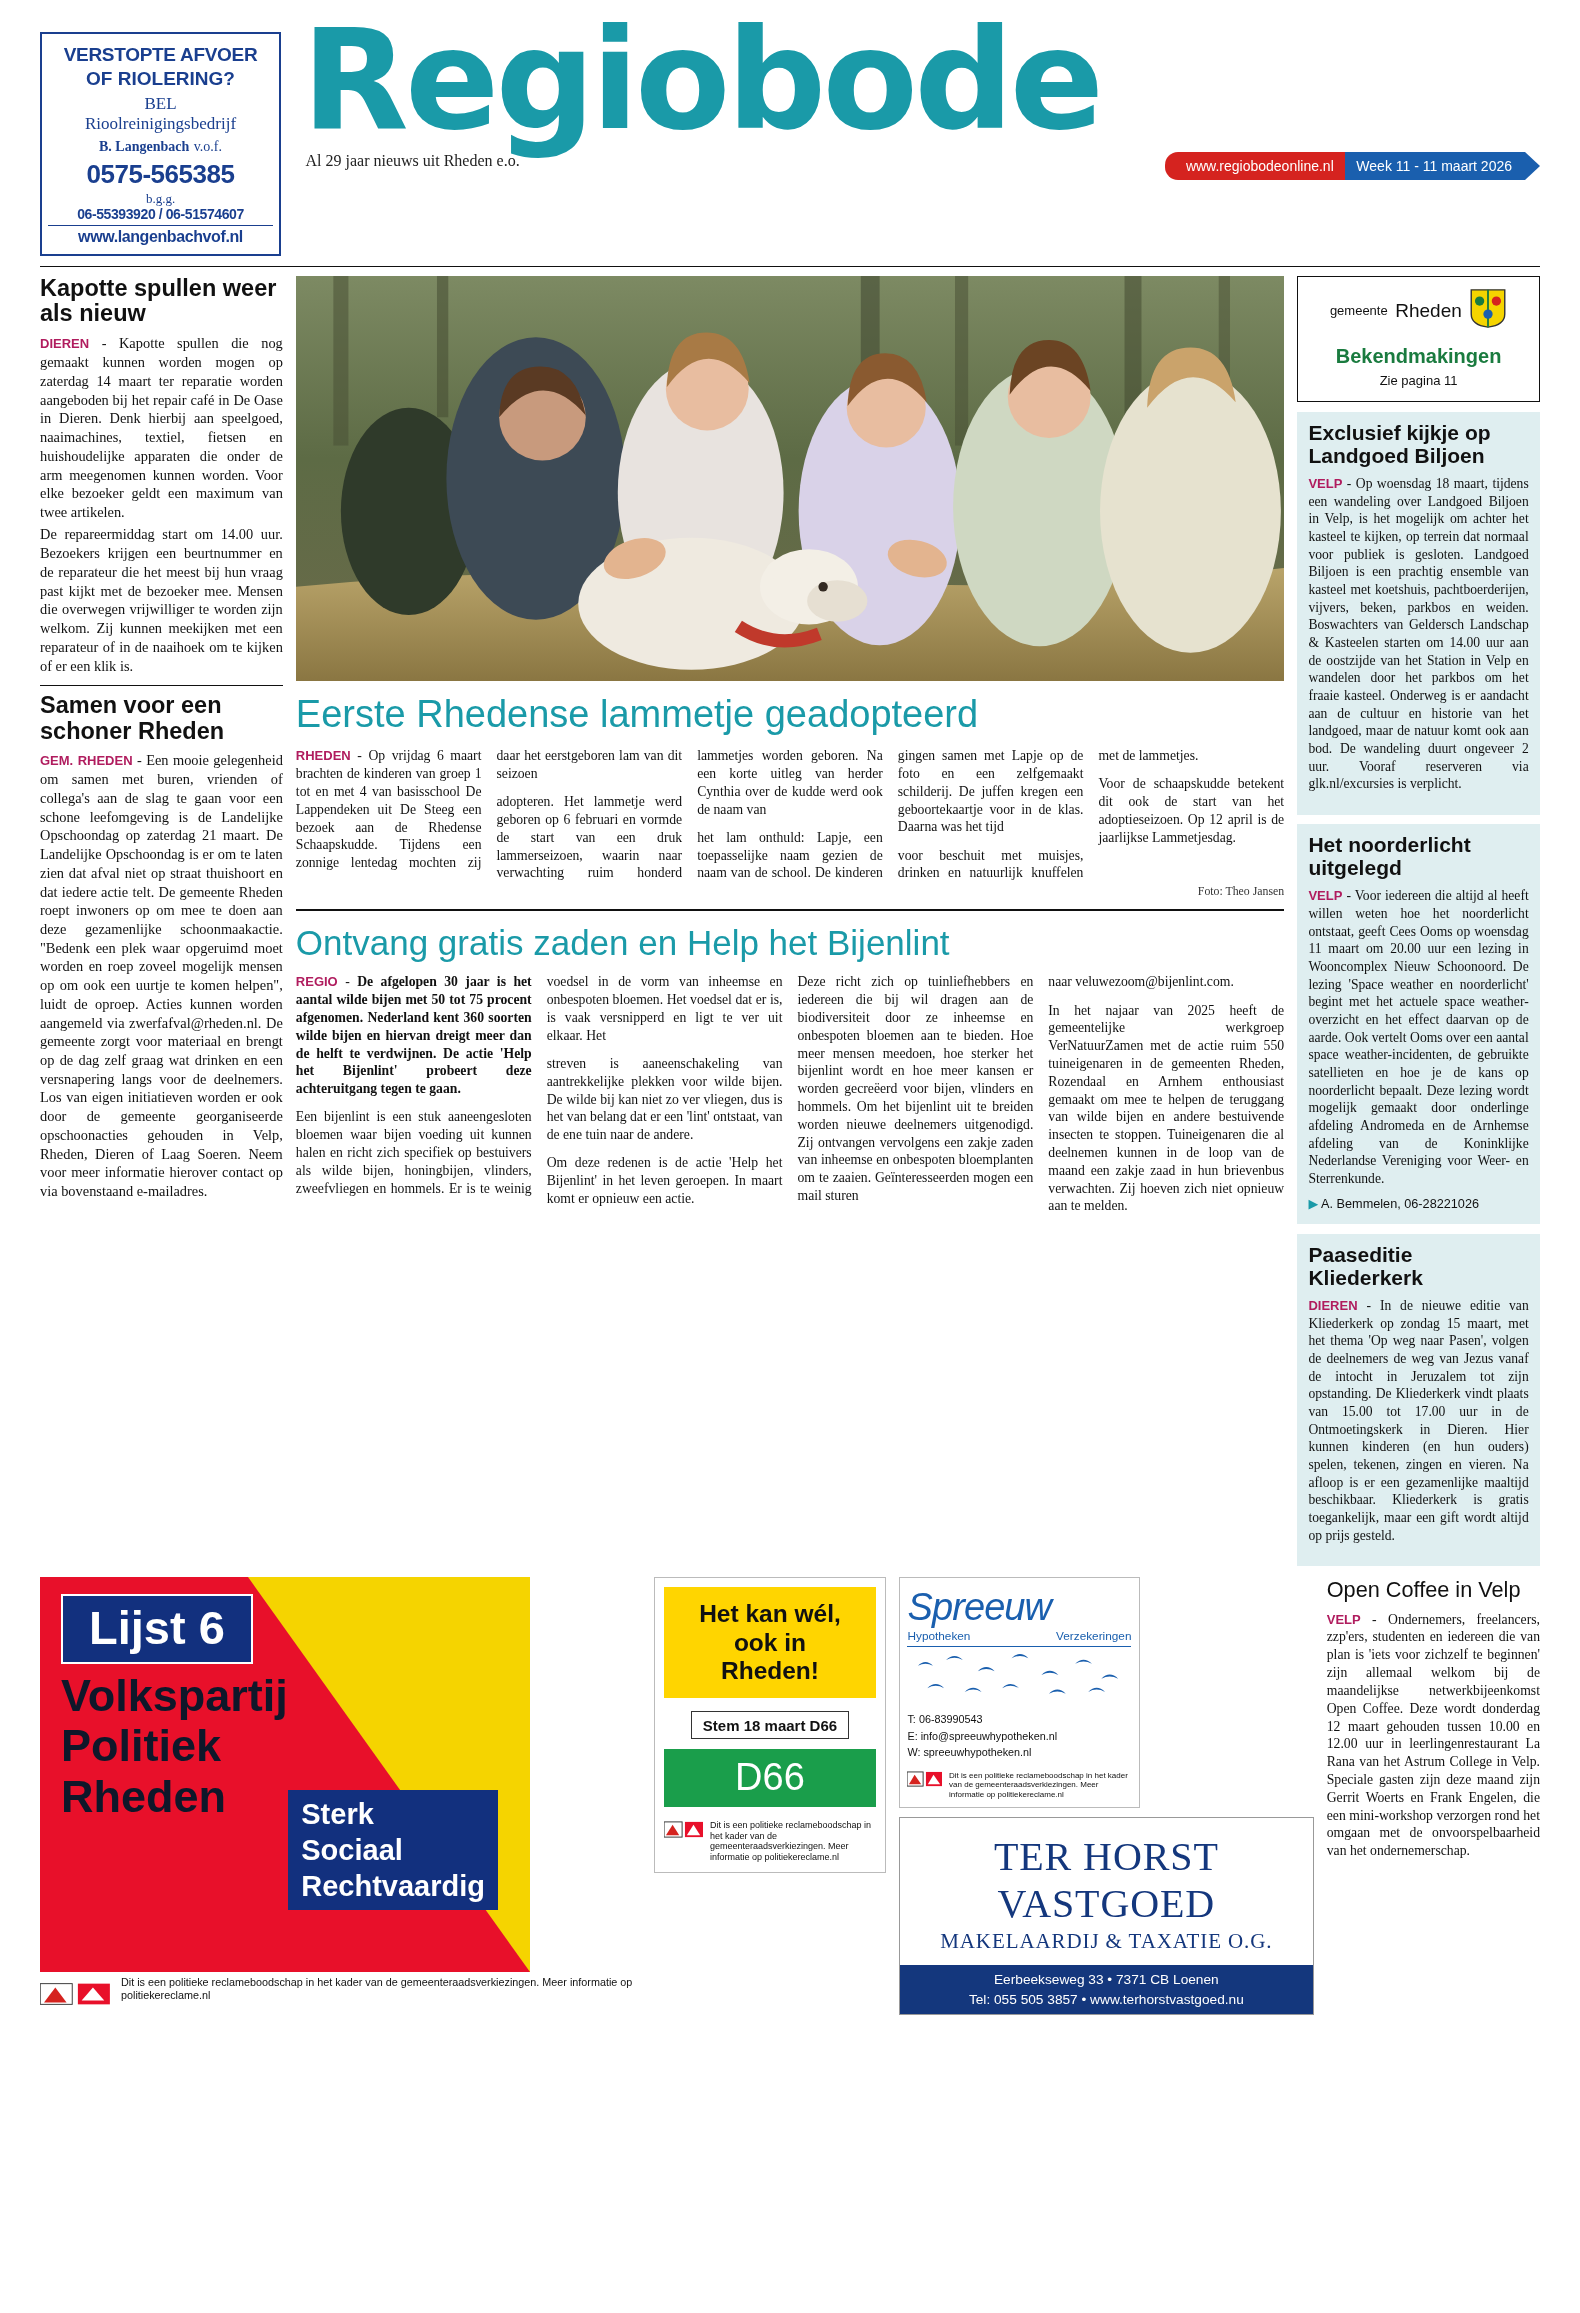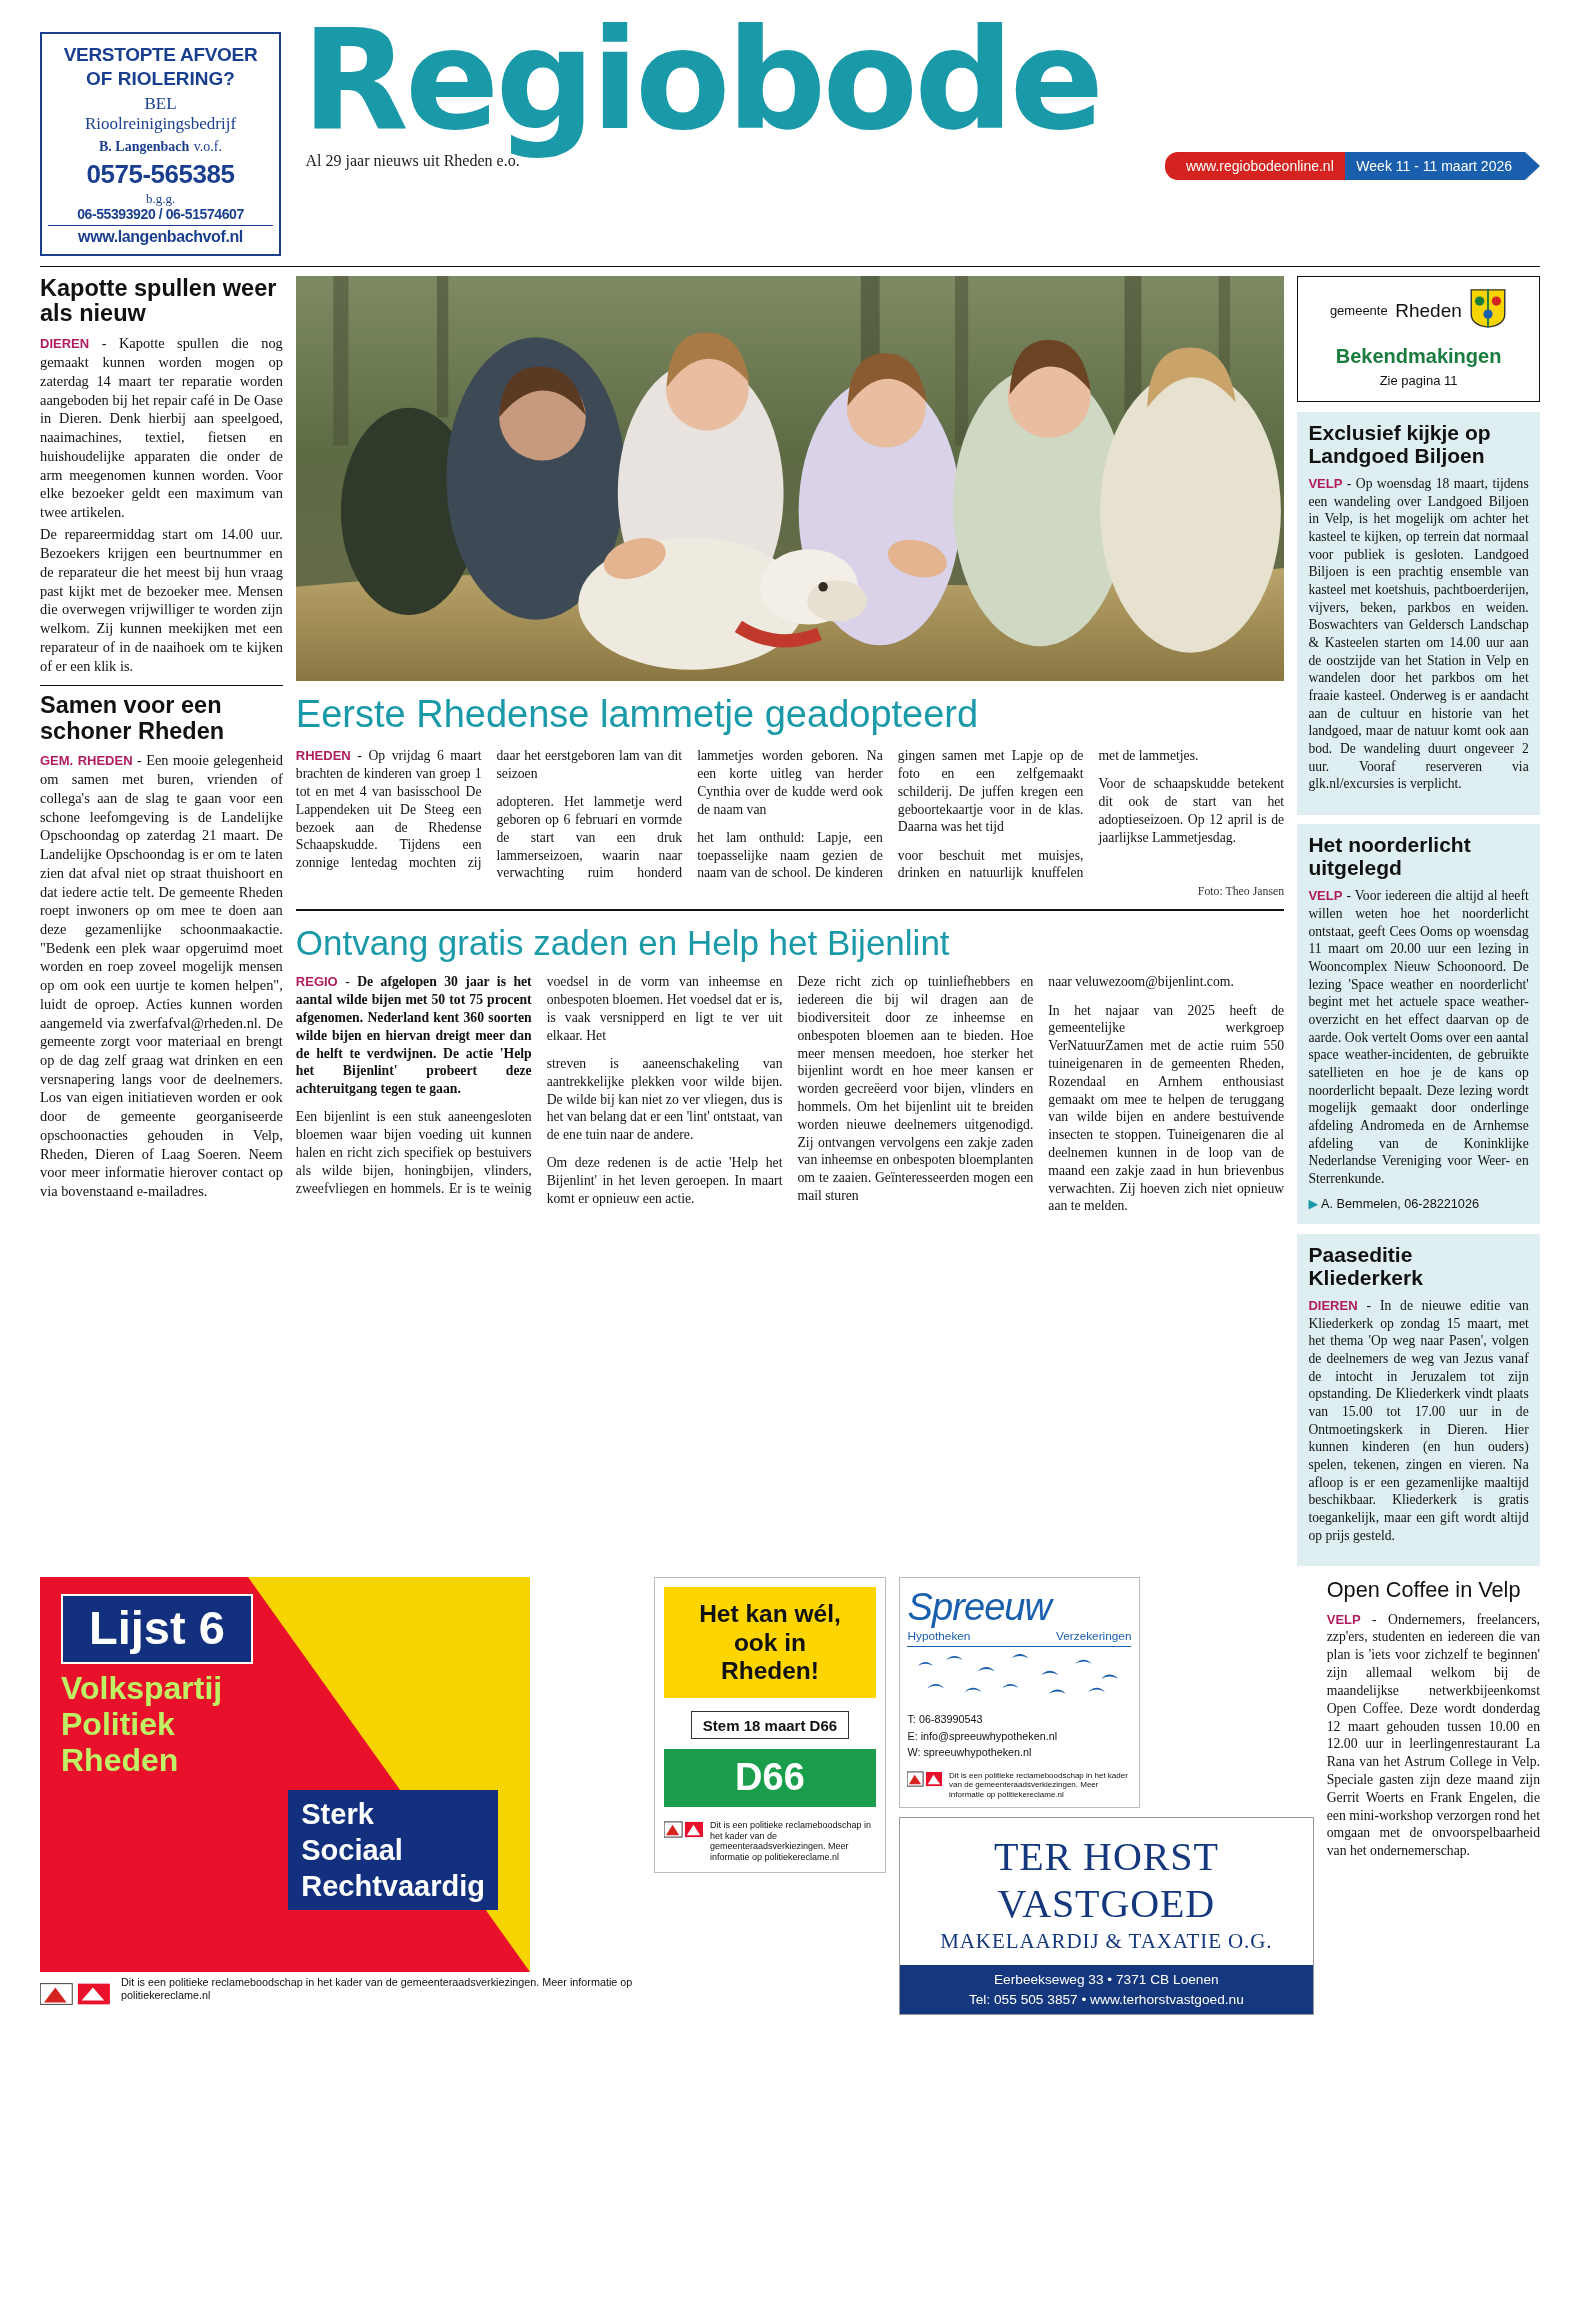--- a/index.html
+++ b/index.html
@@ -106,36 +106,36 @@
   
   .ads { display:flex; gap:13px; margin-top:11.3px; }
   .lijst-box { position:relative; width:490px; height:395px; background:#e8102a; overflow:hidden;}
   .lijst-yellow { position:absolute; right:0; top:0; width:0;height:0;border-left:282px solid transparent;border-top:395px solid #f5d400; }
   .lijst-num {
     position:absolute; left:21px; top:17px; background:#12307e; color:#fff;
     font-family:"Liberation Sans", sans-serif; font-weight:bold; font-size:47px;
     padding:3.8px 26px 7.5px; border:2.8px solid #fff;
   }
   .lijst-name {
-    position:absolute; left:21px; top:94px; color:#bef264;
-    font-family:"Liberation Sans", sans-serif; font-weight:bold; font-size:32px; line-height:1.12;
+    position:absolute; left:21px; top:94px; color:#0f172a;
+    font-family:"Liberation Sans", sans-serif; font-weight:bold; font-size:45px; line-height:1.12;
   }
   .lijst-sub {
     position:absolute; right:32px; bottom:62px; background:#12307e; color:#fff; text-align:left;
     font-family:"Liberation Sans", sans-serif; font-weight:bold; font-size:29px; line-height:1.25;
     padding:5.6px 13px;
   }
   .lijst-foot { font-size:10.8px; line-height:1.25; font-family:"Liberation Sans", sans-serif; padding-left:81px; position:relative; margin-top:3.8px;}
   .lijst-logo { position:absolute; left:0; top:1.9px; width:72px; height:32px; }
 
   .ad-d66 { width:232px; border:0.9px solid #bbb; background:#fff; padding:9.4px; text-align:center;}
   .d66-top { background:#ffd500; padding:13px 5.6px; }
   .d66-top .t { font-family:"Liberation Sans", sans-serif; font-weight:bold; font-size:24.5px; line-height:1.15; color:#111;}
   .d66-stem { background:#fff; border:1.9px solid #333; display:inline-block; padding:4.7px 11.3px; margin:13px 0 9.4px; font-family:"Liberation Sans", sans-serif; font-weight:bold; font-size:15px;}
-  .d66-logo { background:#1a9e4b; color:#fff; font-family:"Liberation Sans", sans-serif; font-weight:bold; font-size:38px; padding:7.5px 0; }
+  .d66-logo { background:#1a9e4b; color:#fff; font-family:"Liberation Sans", sans-serif; font-weight:normal; font-size:38px; padding:7.5px 0; }
   .d66-disc { display:flex; gap:5.6px; align-items:flex-start; margin-top:13px; text-align:left; font-size:9px; line-height:1.2; font-family:"Liberation Sans", sans-serif;}
 
   .ad-spreeuw { width:241px; border:0.9px solid #bbb; padding:7.5px; }
   .spreeuw-name { font-family:"Liberation Sans", sans-serif; font-weight:normal; font-style:italic; font-size:38px; color:#1a5fae; letter-spacing:-0.9px;}
   .spreeuw-sub { display:flex; justify-content:space-between; font-size:11.8px; color:#1a5fae; font-family:"Liberation Sans", sans-serif; border-bottom:1.9px solid #1a5fae; padding-bottom:3.8px;}
   .spreeuw-birds { height:58px; position:relative; }
   .spreeuw-contact { font-size:10.8px; line-height:1.55; font-family:"Liberation Sans", sans-serif; margin-top:5.6px;}
   .spreeuw-disc { display:flex; gap:5.6px; align-items:flex-start; margin-top:9.4px; font-size:8px; line-height:1.2; font-family:"Liberation Sans", sans-serif;}
 
   .ad-horst { border:0.9px solid #999; margin-top:9.4px; }

